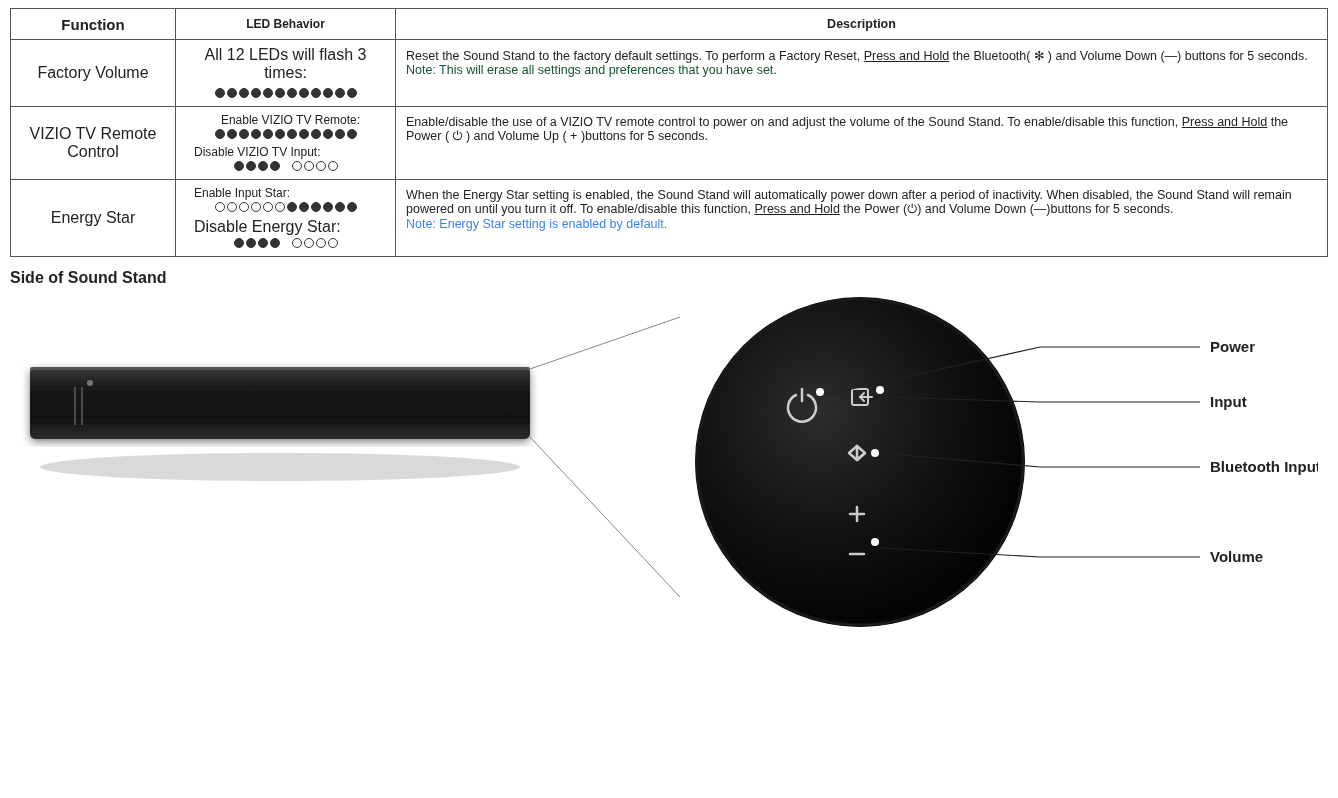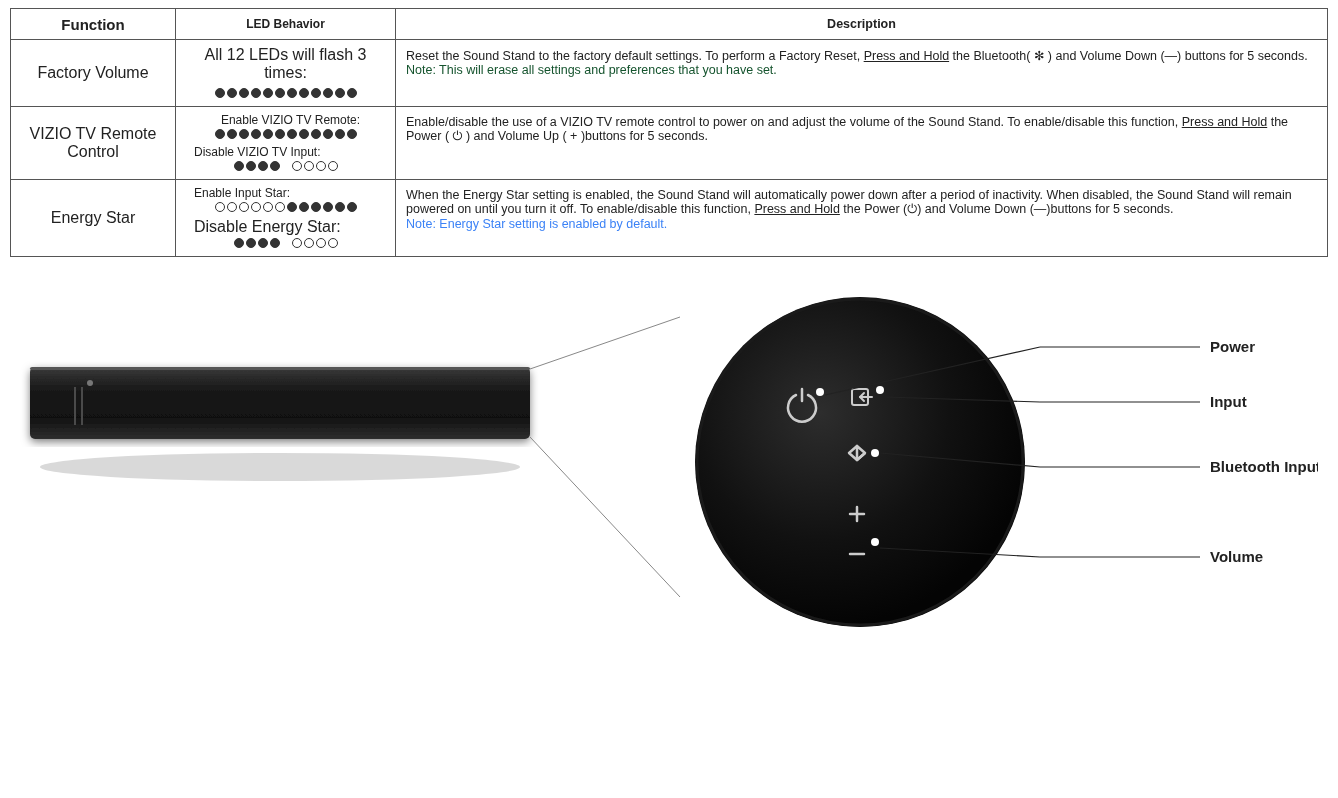--- a/index.html
+++ b/index.html
@@ -225,20 +225,21 @@
         <td class="col-desc">
           <span>When the Energy Star setting is enabled, the Sound Stand will automatically power down after a period of inactivity. When disabled, the Sound Stand will remain powered on until you turn it off. To enable/disable this function, </span><span class="desc-link">Press and Hold</span><span> the Power (⏻) and Volume Down (—)buttons for 5 seconds.</span><br>
           <span class="desc-note-black">Note: Energy Star setting is enabled by default.</span>
         </td>
       </tr>
     </tbody>
   </table>
 </div>
 
 <div class="bottom-section">
+  <div class="side-title">Side of Sound Stand</div>
 
   <svg width="1318" height="370" viewBox="0 0 1318 370" style="position:absolute;top:30px;left:0;">
 
     <defs>
       <linearGradient id="standGrad" x1="0" y1="0" x2="0" y2="1">
         <stop offset="0%" stop-color="#3a3a3a"></stop>
         <stop offset="30%" stop-color="#1a1a1a"></stop>
         <stop offset="70%" stop-color="#111"></stop>
         <stop offset="100%" stop-color="#2e2e2e"></stop>
       </linearGradient>

